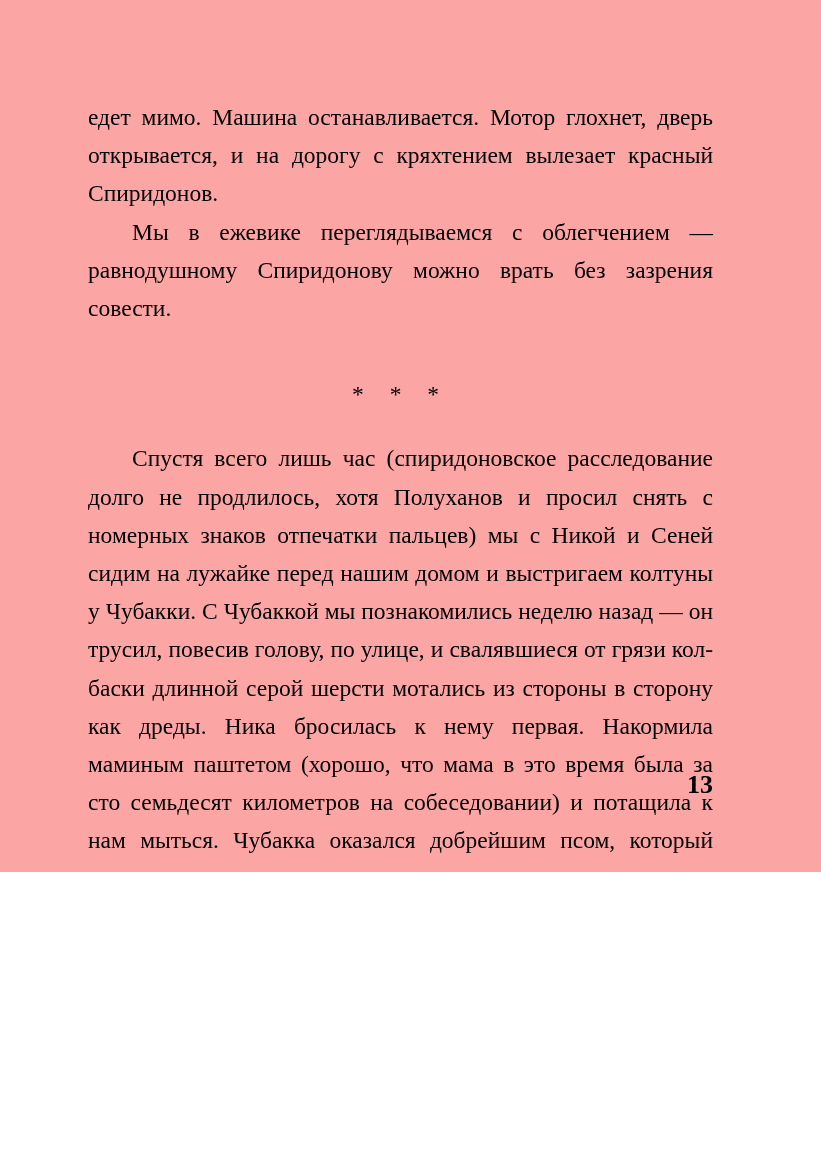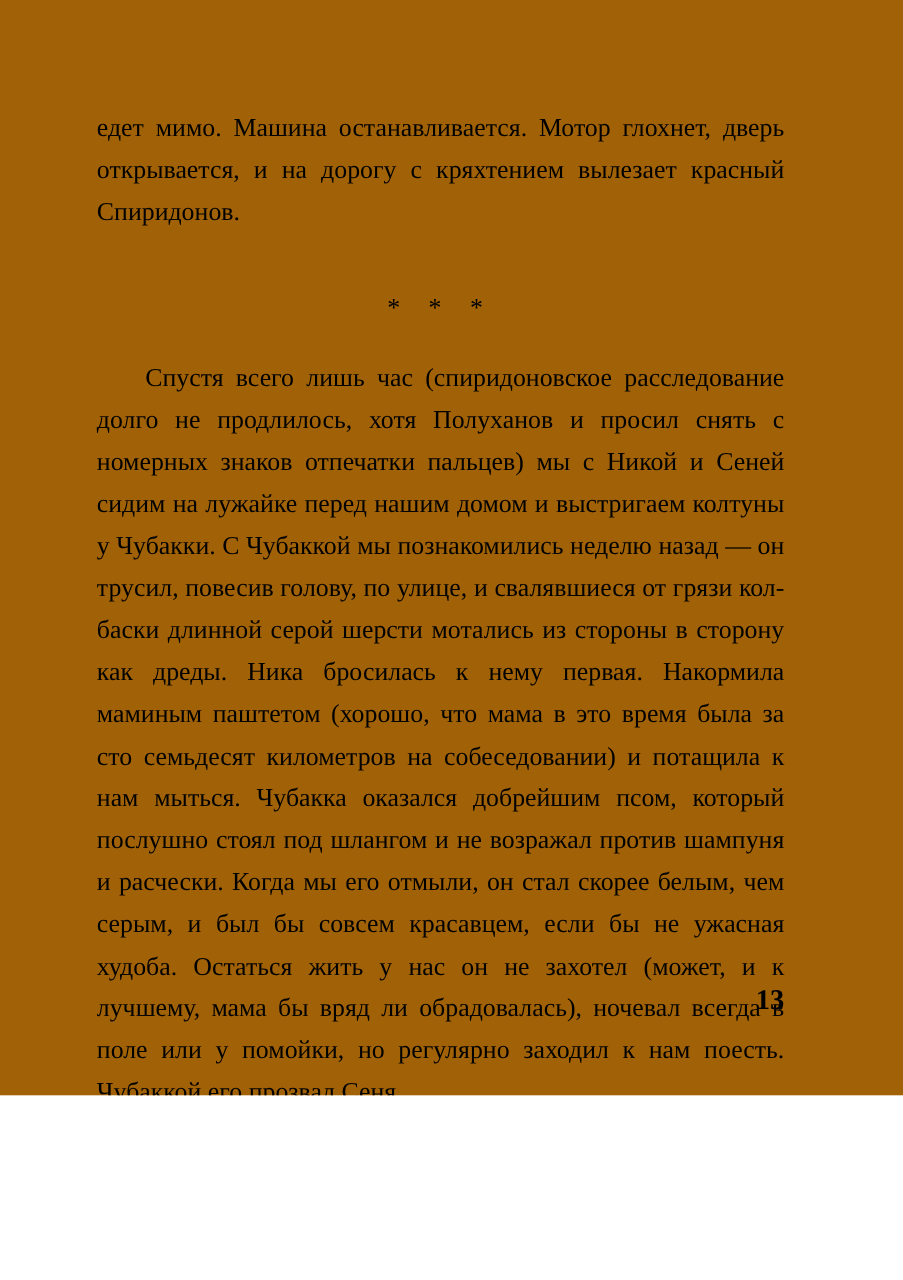--- a/index.html
+++ b/index.html
@@ -3,22 +3,22 @@
 <meta charset="utf-8">
 <style>
   html, body {
     margin: 0;
     padding: 0;
     background: #ffffff;
   }
   .page {
     position: relative;
     width: 821px;
-    height: 996px;
-    background: #a16207;
+    height: 872px;
+    background: #fca5a5;
     box-sizing: border-box;
     overflow: hidden;
     text-decoration: underline;
   }
   .content {
     position: absolute;
     left: 88px;
     top: 98px;
     width: 625px;
   }
@@ -55,17 +55,18 @@
     font-weight: 700;
     text-align: center;
   }
 </style>
 </head>
 <body>
 
 <div class="page">
   <div class="content">
     <p>едет мимо. Машина останавливается. Мотор глохнет, дверь открывается, и на дорогу с кряхтением вылеза­ет красный Спиридонов.</p>
+    <p class="indent">Мы в ежевике переглядываемся с облегчением — равнодушному Спиридонову можно врать без зазре­ния совести.</p>
     <div class="divider">* * *</div>
     <p class="indent">Спустя всего лишь час (спиридоновское расслед­ование долго не продлилось, хотя Полуханов и про­сил снять с номерных знаков отпечатки пальцев) мы с Никой и Сеней сидим на лужайке перед нашим до­мом и выстригаем колтуны у Чубакки. С Чубаккой мы познакомились неделю назад — он трусил, по­весив голову, по улице, и свалявшиеся от грязи кол­баски длинной серой шерсти мотались из стороны в сторону как дреды. Ника бросилась к нему первая. Накормила маминым паштетом (хорошо, что мама в это время была за сто семьдесят километров на со­беседовании) и потащила к нам мыться. Чубакка оказался добрейшим псом, который послушно стоял под шлангом и не возражал против шампуня и рас­чески. Когда мы его отмыли, он стал скорее белым, чем серым, и был бы совсем красавцем, если бы не ужасная худоба. Остаться жить у нас он не захотел (может, и к лучшему, мама бы вряд ли обрадовалась), ночевал всегда в поле или у помойки, но регуляр­но заходил к нам поесть. Чубаккой его прозвал Сеня.</p>
   </div>
   <div class="page-number">13</div>
 </div>
 
 </body></html>

